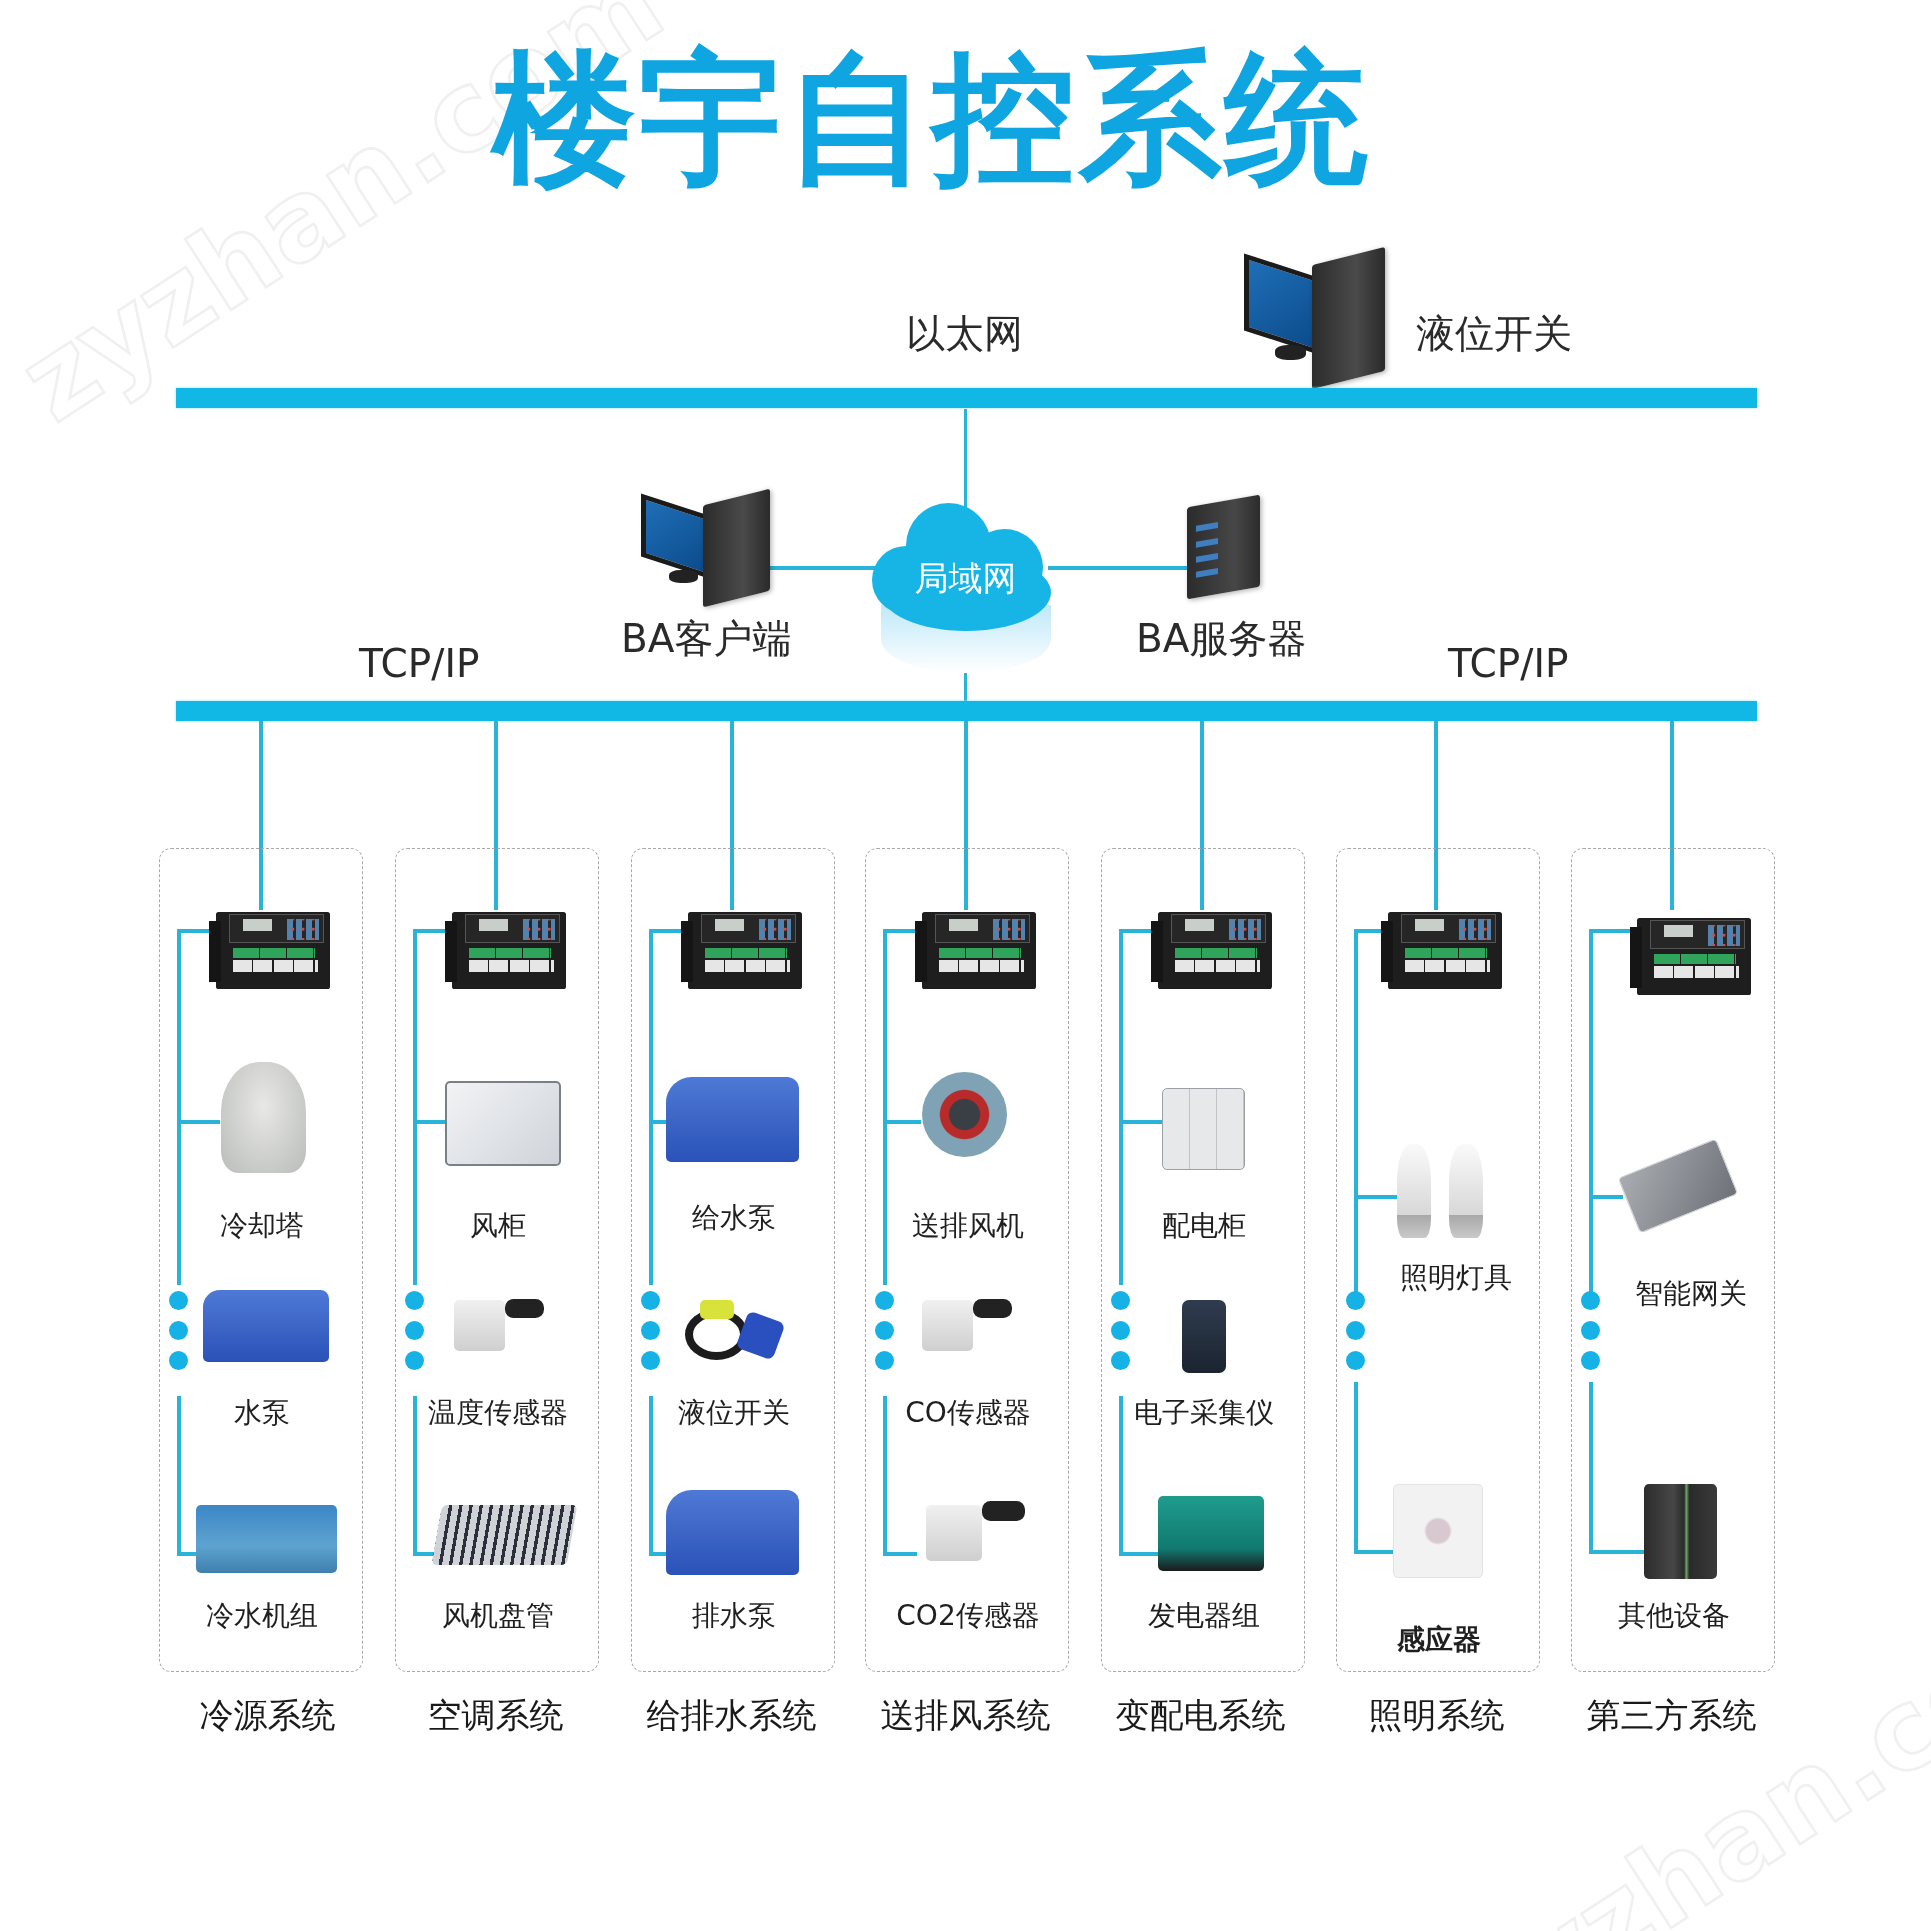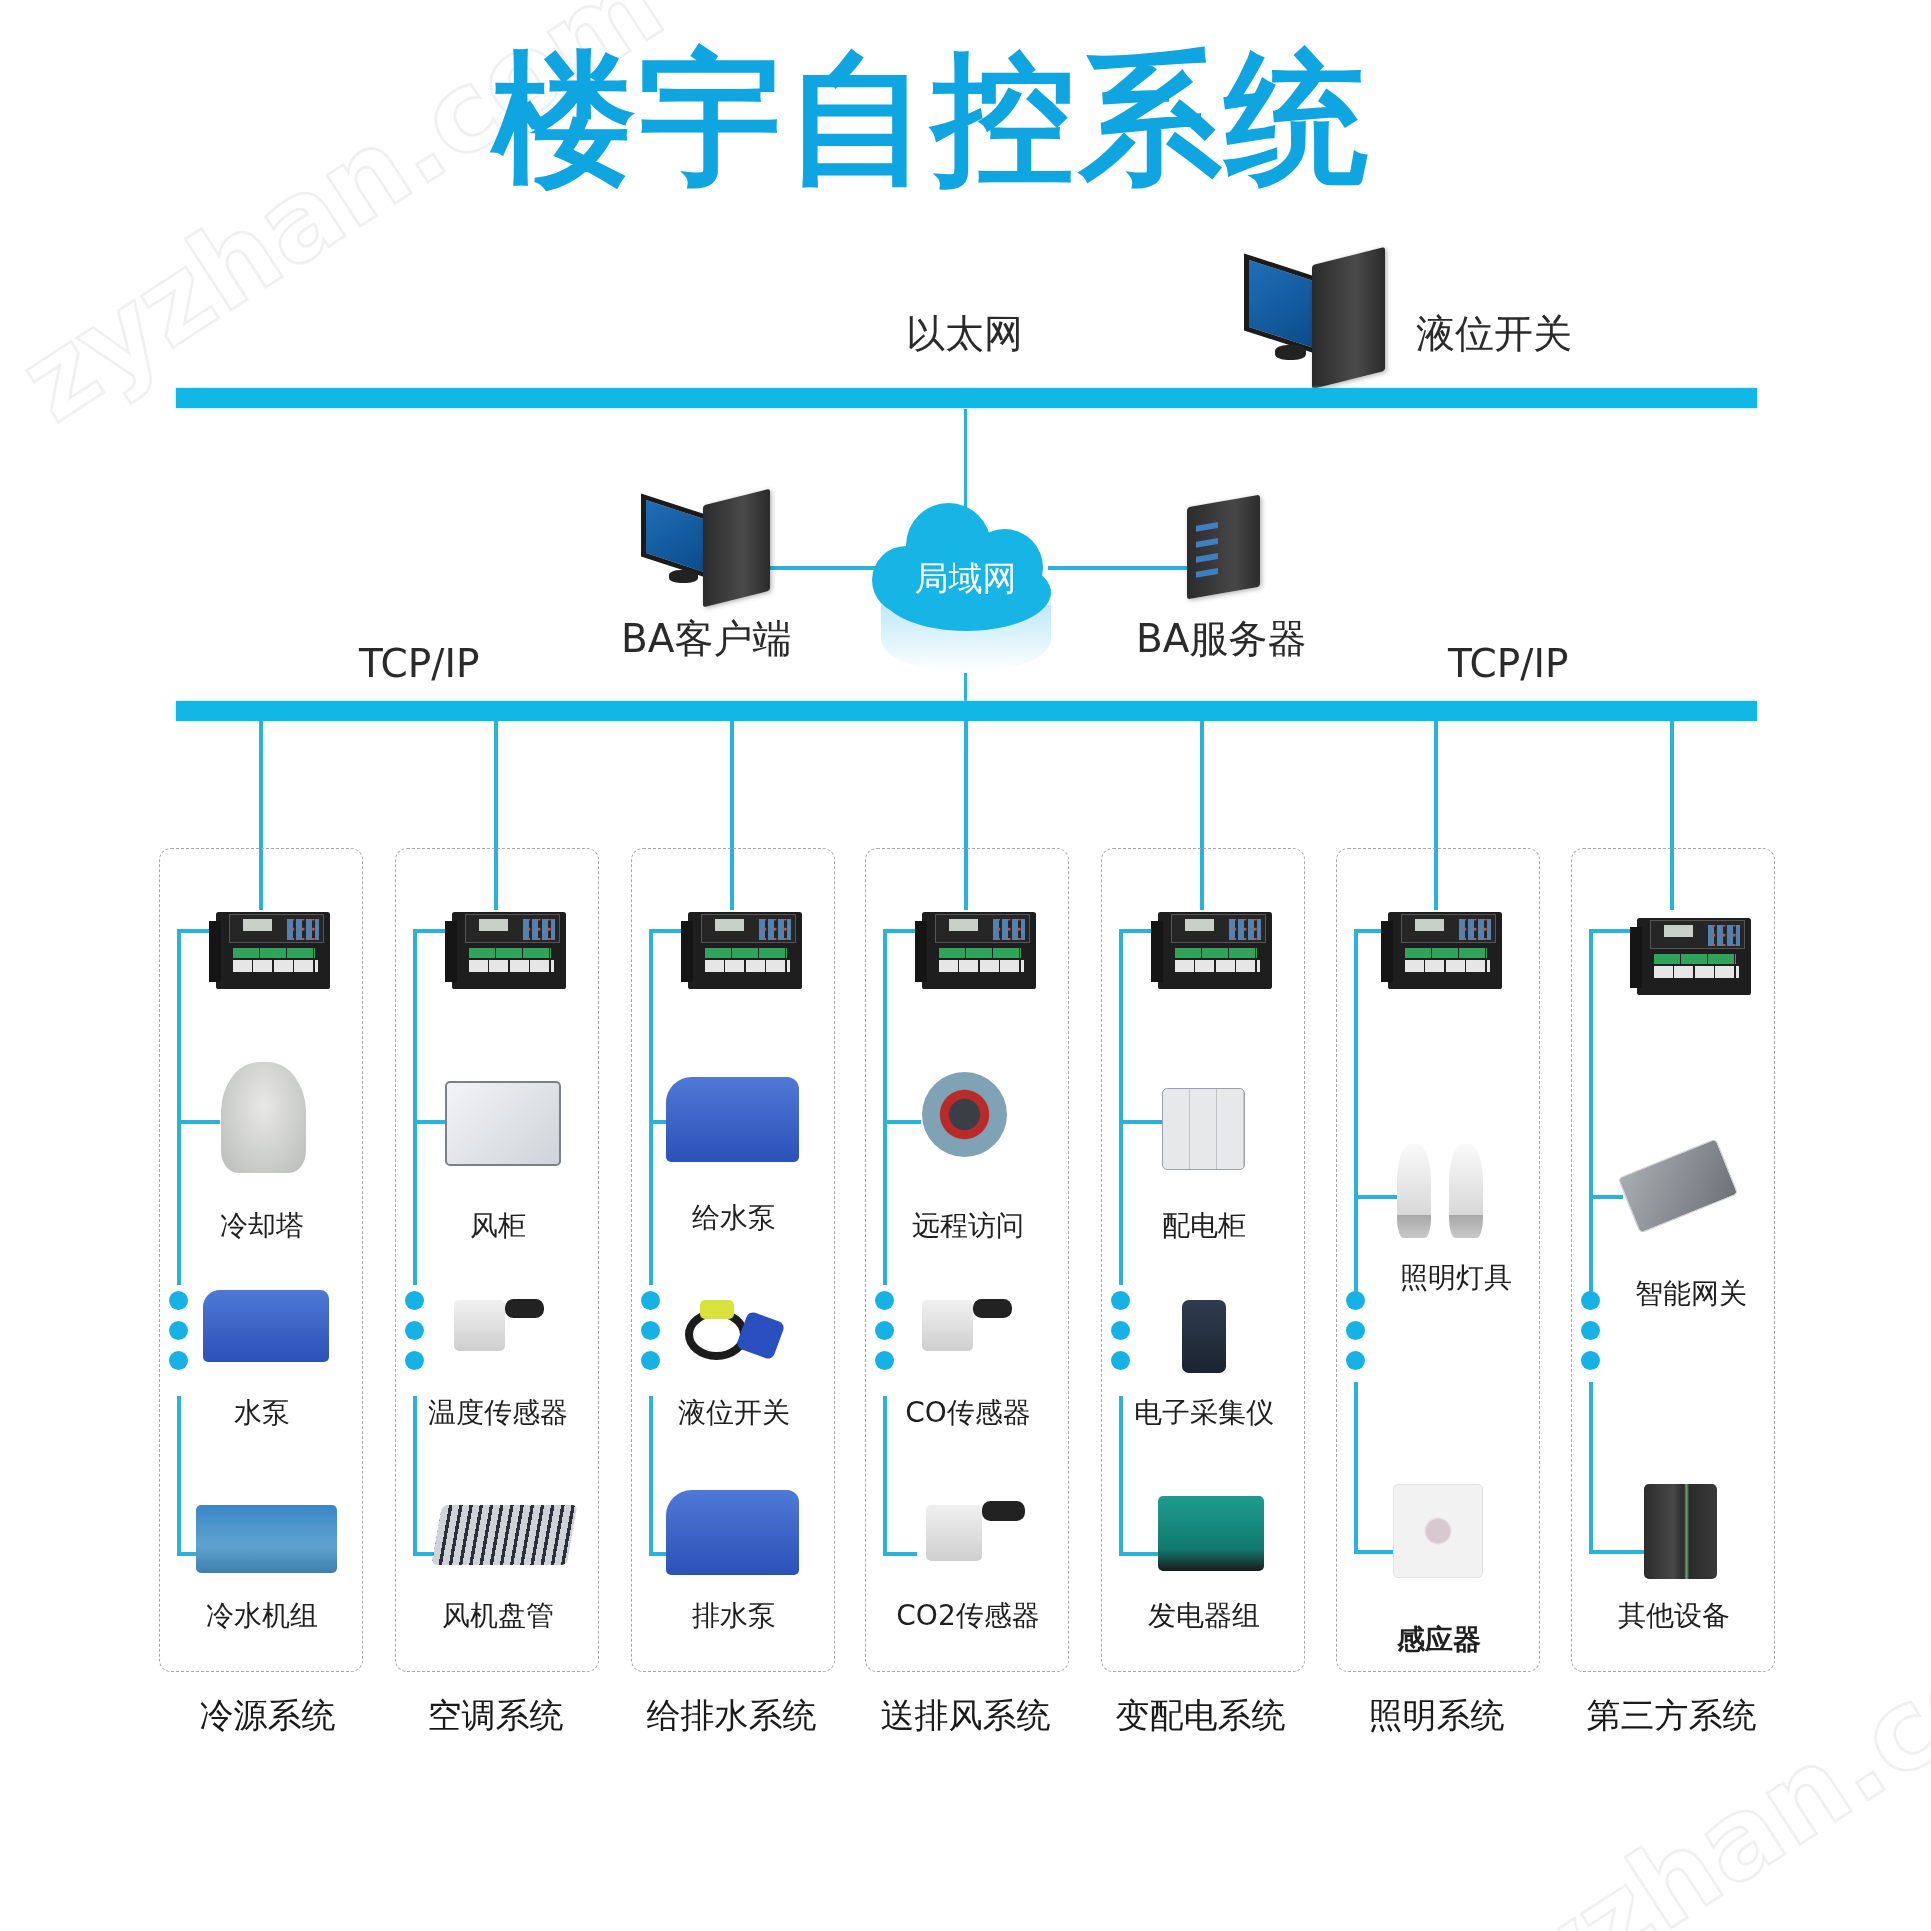--- a/index.html
+++ b/index.html
@@ -205,21 +205,21 @@
   <div class="ctrl" style="left:49px; top:60px;">
     <div class="body"></div>
       <div class="side"></div>
       <div class="face"></div>
       <div class="lcd"></div>
       <div class="keys"></div>
       <div class="term"></div>
       <div class="tags"></div>
     </div>
   <div class="img" style="left:56px; top:223px; width:85px; height:85px; background:radial-gradient(circle,#3a3f46 25%,#b92a2a 27%,#b92a2a 40%,#7fa3b4 42%); border-radius:50%;"></div>
-  <div class="item-label" style="top:358px;">远程访问</div>
+  <div class="item-label" style="top:358px;">送排风机</div>
   <div class="dot" style="left:9.4px; top:442px;"></div>
     <div class="dot" style="left:9.4px; top:472px;"></div>
     <div class="dot" style="left:9.4px; top:502px;"></div>
   <div class="img" style="left:56px; top:451px; width:51px; height:51px; background:linear-gradient(#f0f0f0,#cfcfcf); border-radius:5.1px;"></div>
   <div class="img" style="left:107px; top:450px; width:39px; height:19px; background:#222; border-radius:8.5px;"></div>
   <div class="item-label" style="top:545px;">CO传感器</div>
   <div class="tree-v" style="left:17px; top:547px; height:160px;"></div>
   <div class="tree-h" style="left:17px; top:703px; width:34px;"></div>
   <div class="img" style="left:60px; top:656px; width:56px; height:56px; background:linear-gradient(#f0f0f0,#cfcfcf); border-radius:5.1px;"></div>
   <div class="img" style="left:116px; top:652px; width:43px; height:20.4px; background:#222; border-radius:8.5px;"></div>

